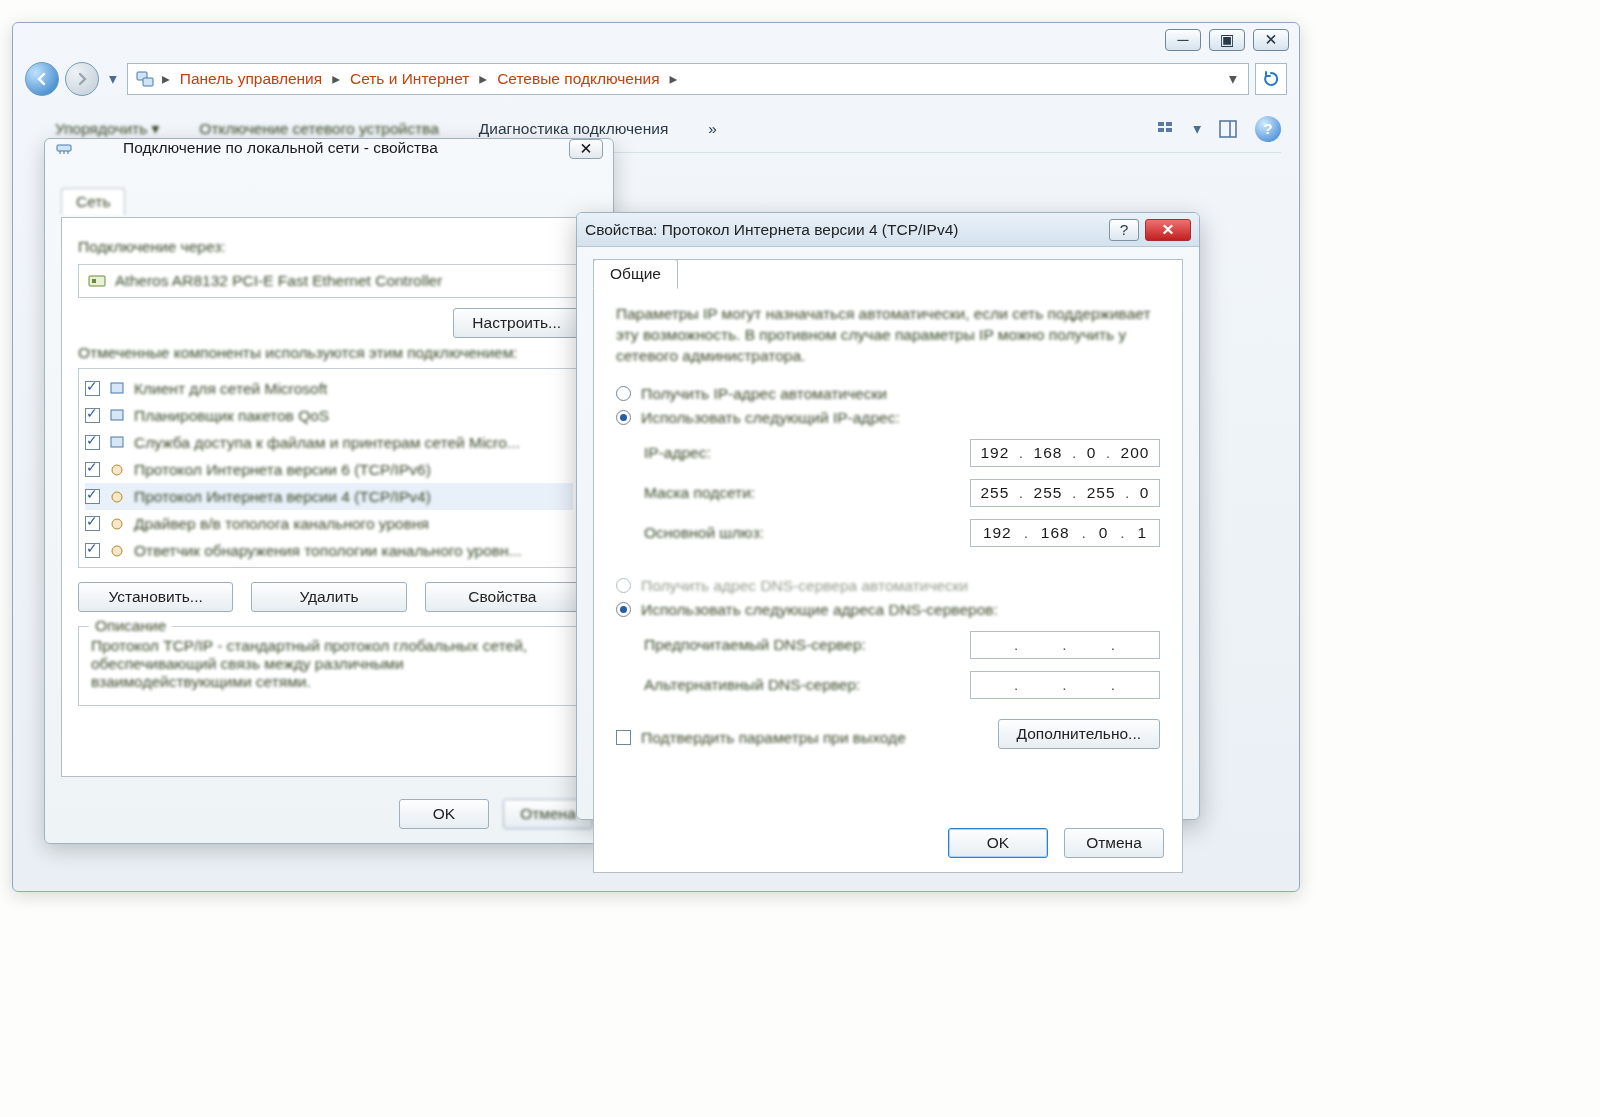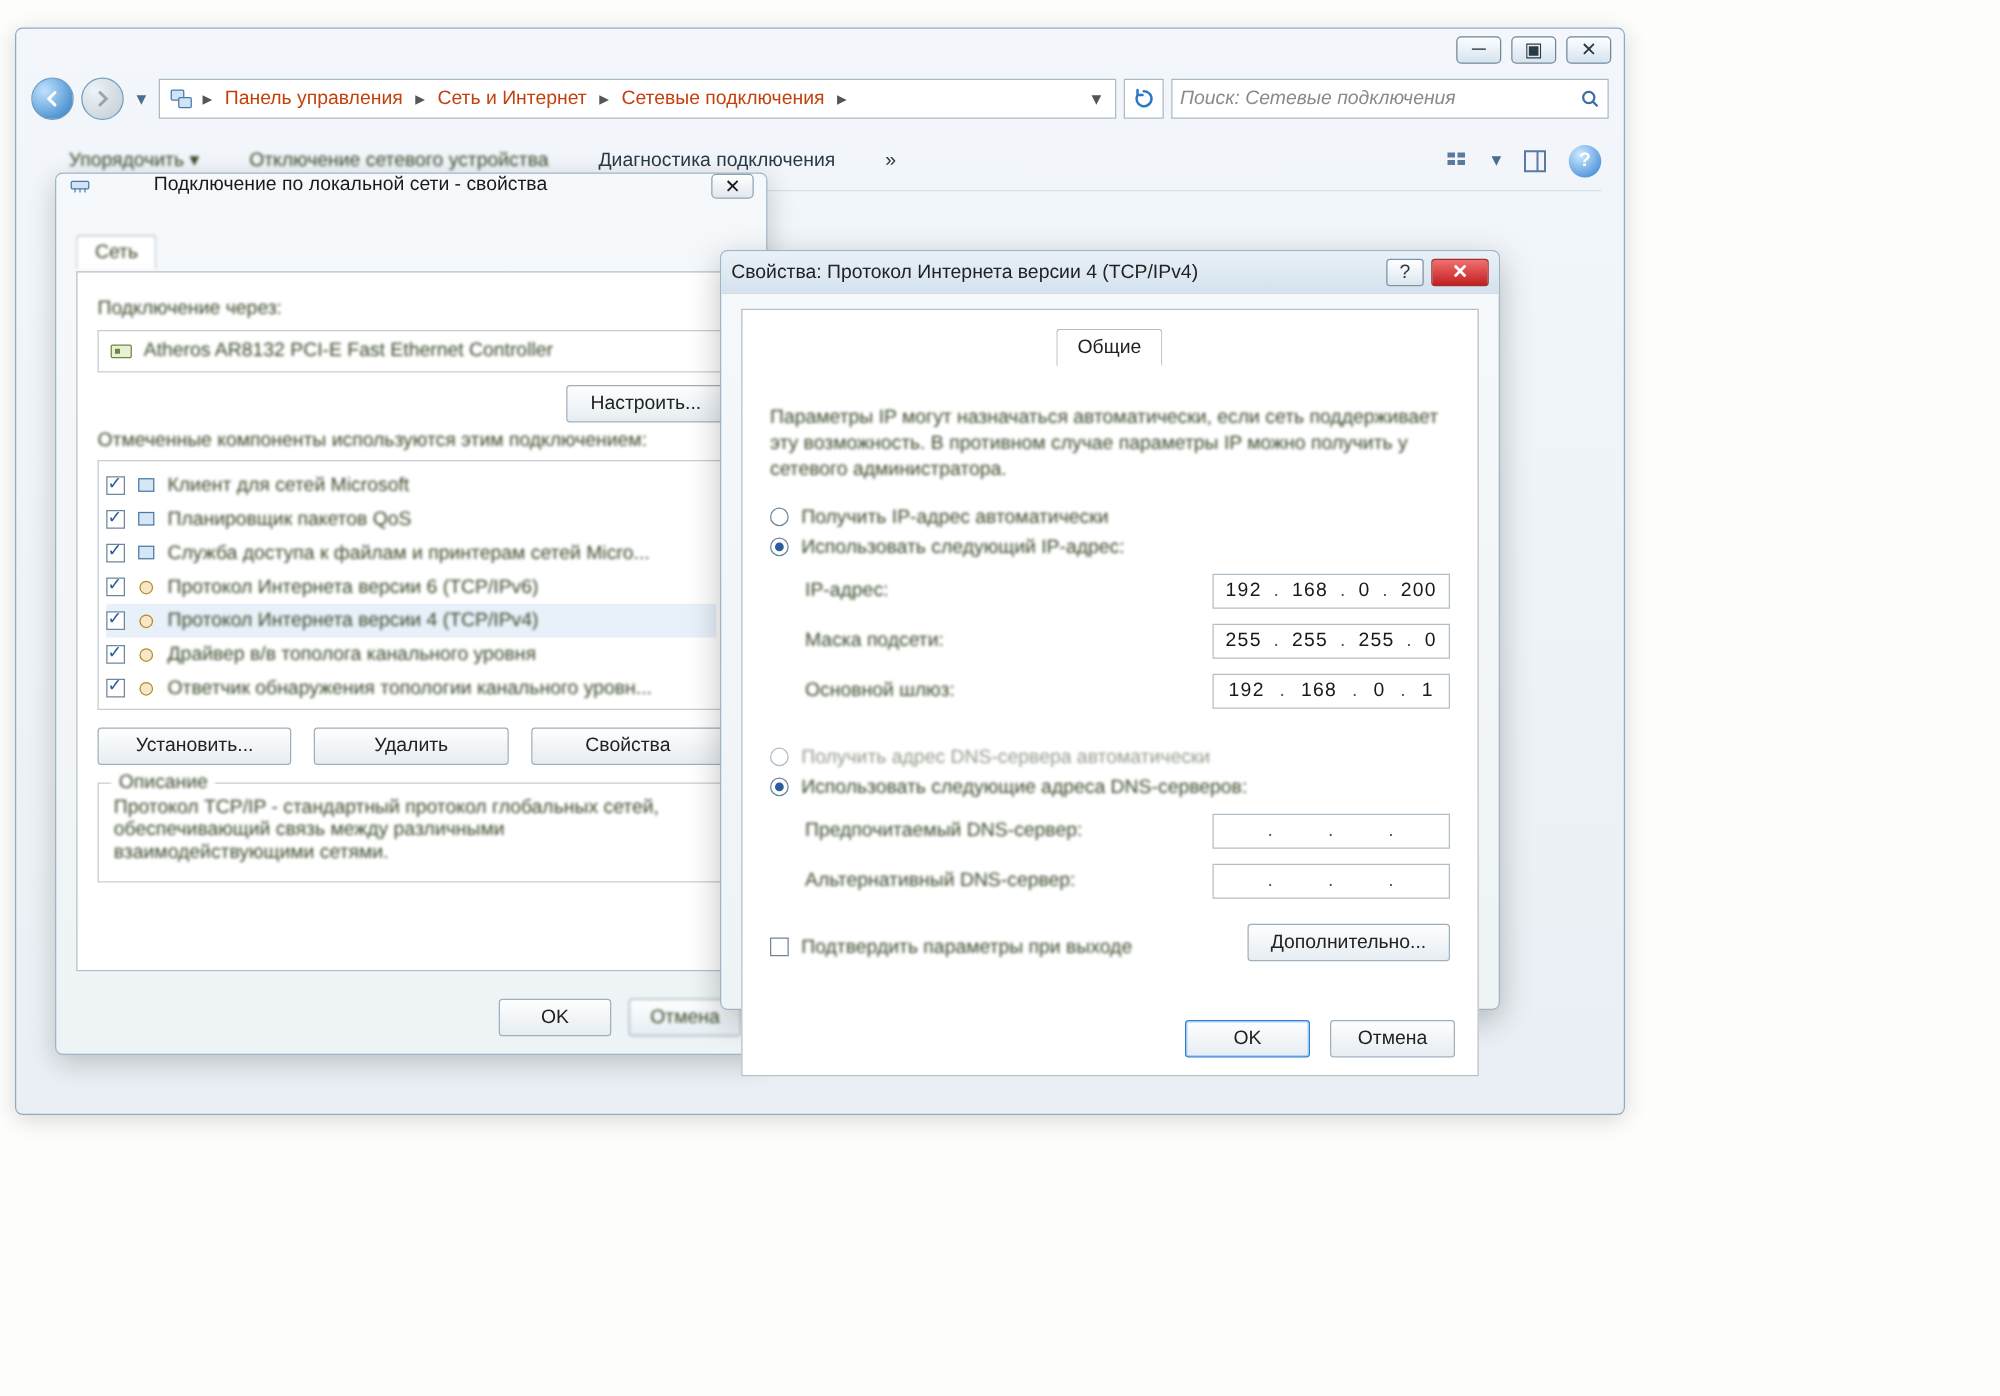--- a/index.html
+++ b/index.html
@@ -57,32 +57,32 @@
   .comp{ display:flex; align-items:center; gap:8px; height:27px; white-space:nowrap;}
   .chk{ width:15px;height:15px;border:1px solid #6f879a;background:#fff;position:relative;}
   .chk::after{content:"✓"; position:absolute; left:0; top:-4px; font-size:14px; color:#2a5ca0;}
   .ico{ width:18px; height:18px;}
   .row3{ display:flex; gap:18px; margin-top:14px;}
   .row3 .btn{ flex:1;}
   .desc-frame{ margin-top:14px; border:1px solid #c3cdd4; padding:10px 12px 14px 12px; position:relative;}
   .desc-frame .legend{ position:absolute; top:-10px; left:10px; background:#fff; padding:0 6px;}
   .dlg-foot{ position:absolute; bottom:14px; right:20px; display:flex; gap:14px;}
   
-  .ipv4{ position:absolute; left:576px; top:200px; width:624px; height:608px;
+  .ipv4{ position:absolute; left:576px; top:212px; width:624px; height:608px;
     background:linear-gradient(#f6f9fb,#eef3f6); border:1px solid #9eb4c5; border-radius:6px;
     box-shadow:0 8px 26px rgba(0,0,0,.25);}
   .ipv4-title{ height:34px; display:flex; align-items:center; padding:0 8px;
     background:linear-gradient(#e9f1f8,#d4e2ee); border-bottom:1px solid #b8c6d2; border-radius:6px 6px 0 0;}
   .ipv4-title .t{ flex:1;}
   .hlpbtn{ width:30px;height:22px;border:1px solid #7f94a5;border-radius:3px;background:linear-gradient(#fff,#dce7ef);
     display:flex;align-items:center;justify-content:center;margin-right:6px;color:#2a3a47;}
   .closebtn{ width:46px;height:22px;border:1px solid #a03030;border-radius:3px;
     background:linear-gradient(#f07070,#c22020);color:#fff;display:flex;align-items:center;justify-content:center;font-weight:bold;}
   .ipv4-body{ margin:12px 16px 16px 16px; background:#fff; border:1px solid #b6bec5; height:614px; position:relative;}
-  .ipv4 .tabstrip{ margin:16px; position:relative; top:0; left:0;text-align:center;}
+  .ipv4 .tabstrip{ margin:0; position:relative; top:0; left:0;}
   .ipv4-tab{ display:inline-flex; align-items:center; padding:5px 16px; background:#fff;
     border:1px solid #b6bec5; border-bottom-color:#fff; border-radius:3px 3px 0 0; margin:-1px 0 0 -1px;}
   .ipv4-inner{ padding:14px 22px 14px 22px;}
   .info{ line-height:1.35; margin-bottom:18px;}
   .radio-row{ display:flex; align-items:center; gap:10px; margin:6px 0;}
   .radio{ width:15px;height:15px;border:1px solid #6f879a;border-radius:50%;background:#fff;position:relative;}
   .radio.on::after{content:"";position:absolute;left:3px;top:3px;width:7px;height:7px;border-radius:50%;background:#2a5ca0;}
   .field-grid{ margin:6px 0 0 28px;}
   .field-row{ display:flex; align-items:center; height:40px;}
   .field-row .lbl{ flex:1;}
@@ -134,29 +134,20 @@
       <span class="crumb-sep">▸</span>
       <span class="crumb-end-drop">▾</span>
     </div>
 
     <div class="refresh">
       <svg width="18" height="18" viewBox="0 0 18 18">
           <path d="M4 6 L4 2 M4 6 L8 6 M4 6 A6 6 0 1 0 9 3" fill="none" stroke="#2a79c2" stroke-width="2" stroke-linecap="round"></path>
         </svg>
     </div>
 
-    <div class="search">
-      <span>Поиск: Сетевые подключения</span>
-      <span class="sicon">
-        <svg width="16" height="16" viewBox="0 0 16 16">
-            <circle cx="7" cy="7" r="4.5" fill="none" stroke="#3a6ea5" stroke-width="1.8"></circle>
-            <line x1="10.5" y1="10.5" x2="14" y2="14" stroke="#3a6ea5" stroke-width="1.8"></line>
-          </svg>
-      </span>
-    </div>
   </div>
 
   <div class="cmdbar">
     <span class="blur">Упорядочить ▾</span>
     <span class="blur">Отключение сетевого устройства</span>
     <span>Диагностика подключения</span>
     <span>»</span>
     <div class="cmd-right">
       <span class="iconbtn">
         <svg width="22" height="22" viewBox="0 0 22 22">

